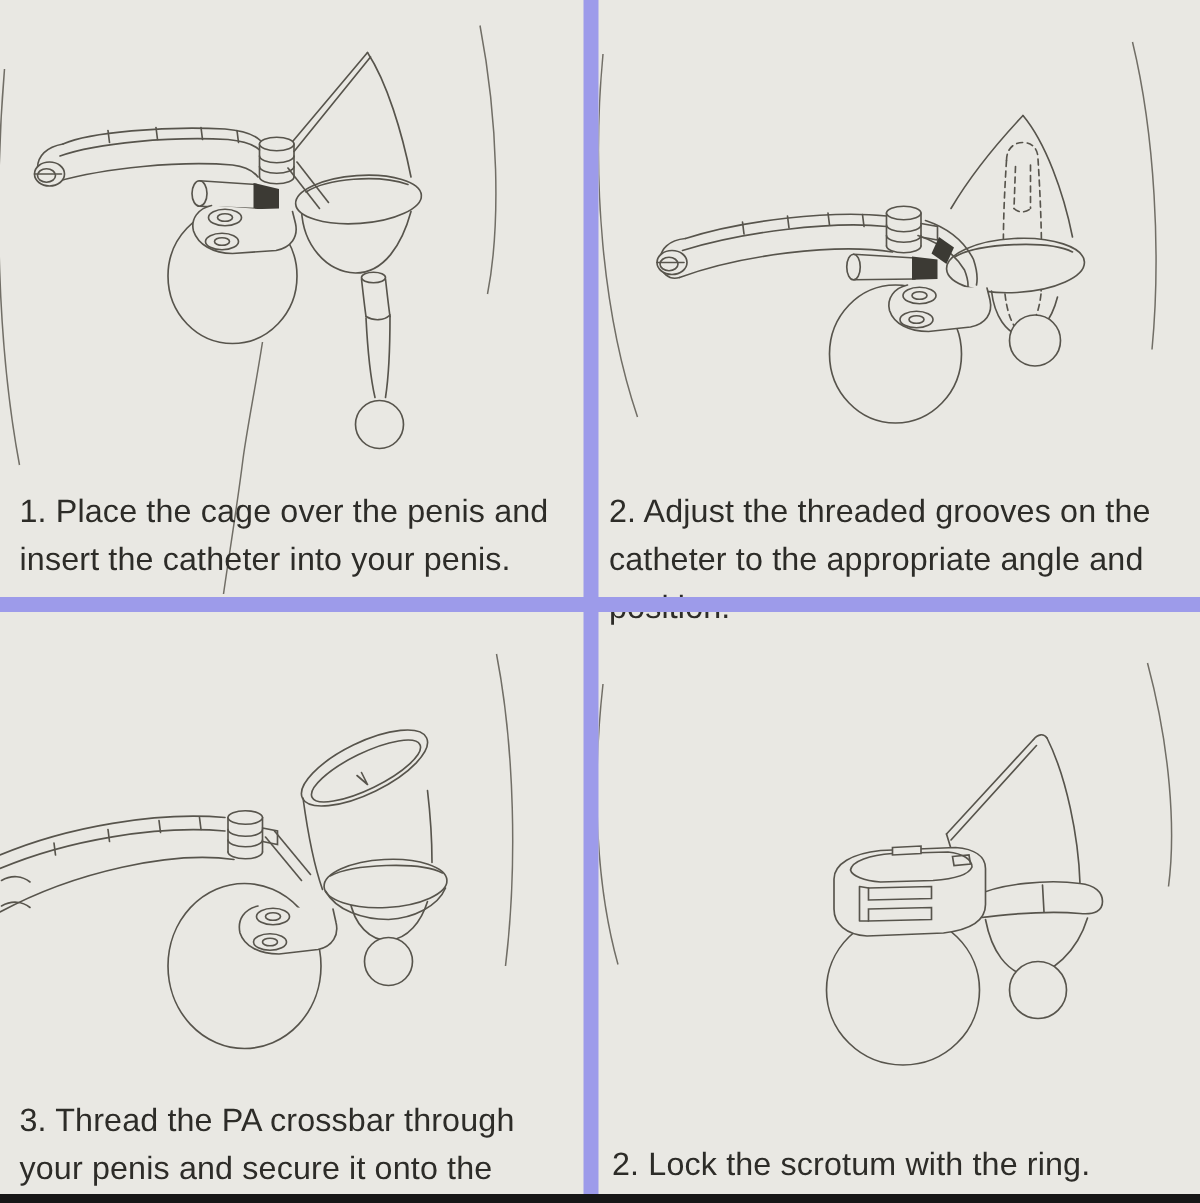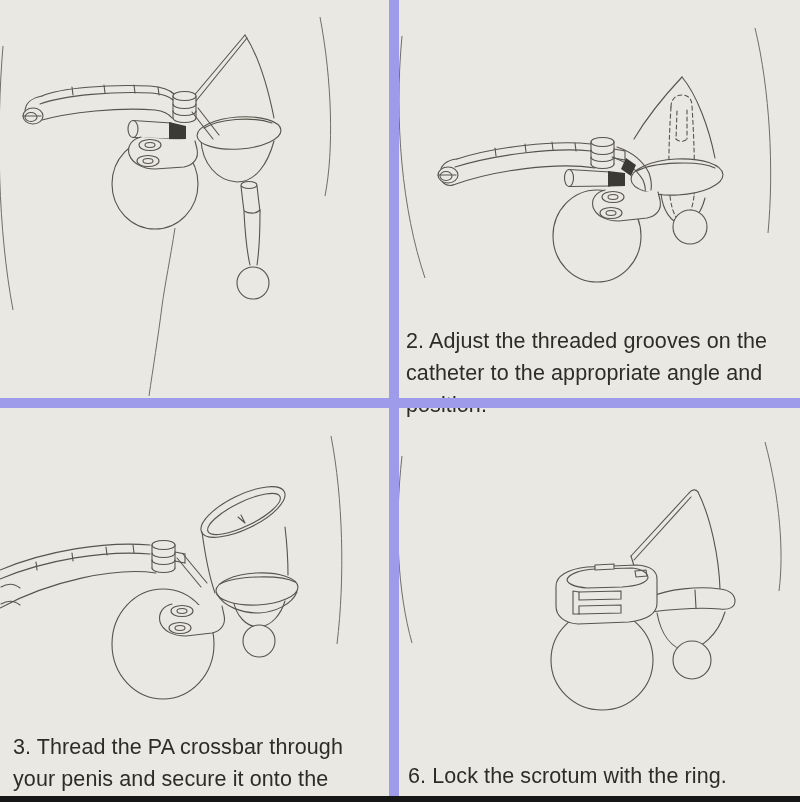--- a/index.html
+++ b/index.html
@@ -94,20 +94,22 @@
         <path d="M133,137.5 L171,139"></path>
         <path d="M169,122 L186,126 L186,139 L169,139.5 Z" fill="#3c3a34" stroke="none"></path>
 
         <path d="M141,137 C132,139 127,146 129,154 C132,163 142,169 155,169 L184,167 C194,165 199,158 197,149 L195,141" fill="#e9e8e3"></path>
         <ellipse cx="150" cy="145" rx="11" ry="5.5" fill="#e9e8e3"></ellipse>
         <ellipse cx="150" cy="145" rx="5" ry="2.5"></ellipse>
         <ellipse cx="148" cy="161" rx="11" ry="5.5" fill="#e9e8e3"></ellipse>
         <ellipse cx="148" cy="161" rx="5" ry="2.5"></ellipse>
       </g>
     </svg>
+    <p class="caption">1. Place the cage over the penis and
+insert the catheter into your penis.</p>
   </div>
 
   <div id="q2" class="quad">
     <svg width="401" height="398" viewBox="0 0 401 398">
       <g stroke="#716e66" fill="none" stroke-width="1">
         <path d="M3,36 C-5,120 3,210 26,278"></path>
         <path d="M356,28 C371,90 375,170 369,233"></path>
       </g>
       <g stroke="#57544c" fill="none" stroke-width="1.1" stroke-linecap="round">
 
@@ -255,20 +257,20 @@
 
         <path d="M157,178 C157,168 169,161 188,159 L238,157 C251,158 258,163 258,171 L258,195 C258,206 247,212 230,214 L179,216 C165,215 157,208 157,198 Z" fill="#e9e8e3"></path>
         <path d="M168,172 C169,166 181,162 196,161 L233,160 C243,161 249,165 249,170 C247,175 237,178 223,179 L188,180 C177,179 169,176 168,172 Z"></path>
         <path d="M196,157 L215,156 L215,161 L196,162 Z" fill="#e9e8e3"></path>
         <path d="M180,184 L222,183 L222,191 L180,192 Z"></path>
         <path d="M180,198 L222,197 L222,205 L180,206 Z"></path>
         <path d="M174,183 L180,184 M174,206 L180,206 M174,183 L174,206"></path>
         <path d="M236,163 L247,162 L248,168 L237,169 Z"></path>
       </g>
     </svg>
-    <p class="caption">6. Lock the scrotum with the ring.</p>
+    <p class="caption">2. Lock the scrotum with the ring.</p>
   </div>
 
   <div id="divider-v" class="divider"></div>
   <div id="divider-h" class="divider"></div>
   <div id="bottom-bar"></div>
 
 </div>
 
 </body></html>

